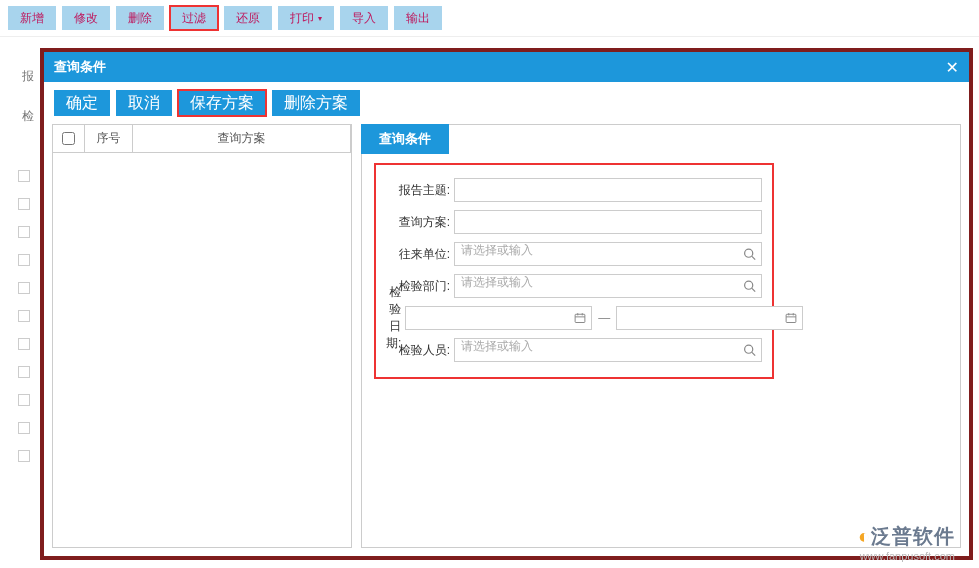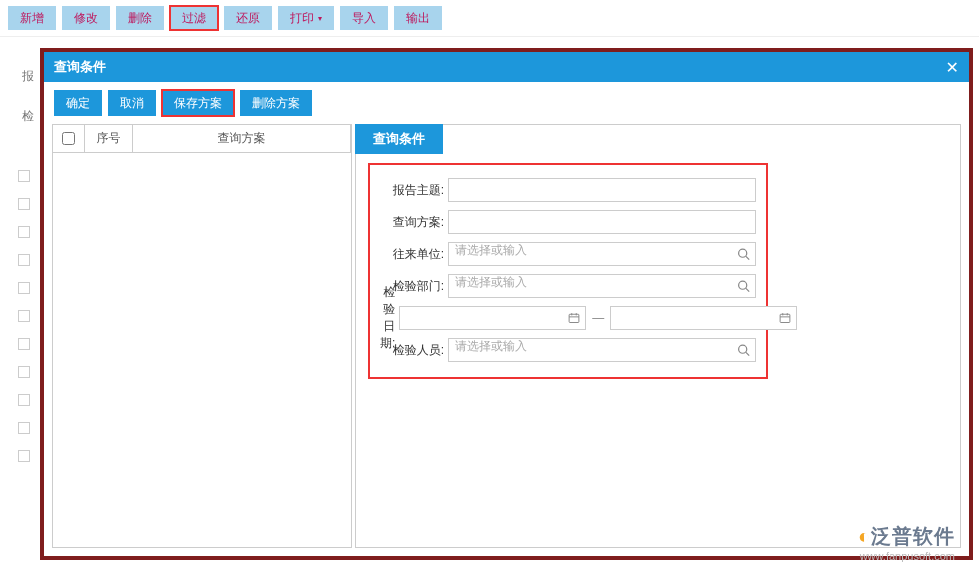--- a/index.html
+++ b/index.html
@@ -11,24 +11,24 @@
 .tbtn .caret { margin-left: 4px; font-size: 8px; }
 
 .bg-labels { position: absolute; left: 22px; top: 56px; color: #777; line-height: 40px; }
 .bg-checks { position: absolute; left: 18px; top: 170px; }
 .bg-checks .cb { width: 12px; height: 12px; border: 1px solid #ccc; margin-bottom: 16px; }
 
 .modal { position: absolute; left: 40px; top: 48px; right: 6px; bottom: 8px; border: 4px solid #7f1d1d; background: #fff; display: flex; flex-direction: column; }
 .modal-hd { height: 30px; background: #1d97db; color: #fff; display: flex; align-items: center; padding: 0 10px; font-weight: bold; font-size: 13px; }
 .modal-hd .close { margin-left: auto; cursor: pointer; font-size: 16px; font-weight: normal; }
 .modal-tb { padding: 8px 10px; display: flex; gap: 6px; }
-.mbtn { height: 26px; padding: 0 12px; background: #1d97db; color: #fff; border: none; cursor: pointer; font-size: 12px; }
+.mbtn { height: 26px; padding: 0 12px; background: #1d97db; color: #fff; border: none; cursor: pointer; font-size: 16px; }
 .mbtn.hl { outline: 2px solid #e33; outline-offset: -1px; }
 
-.modal-body { flex: 1; display: flex; padding: 0 8px 8px 8px; gap: 3px; }
+.modal-body { flex: 1; display: flex; padding: 0 8px 8px 8px; gap: 9px; }
 .pane-left { width: 300px; border: 1px solid #ccc; }
 .grid-hd { display: flex; height: 28px; border-bottom: 1px solid #ccc; align-items: center; background: #fff; }
 .grid-hd .gcol { border-right: 1px solid #ccc; height: 100%; display: flex; align-items: center; justify-content: center; color: #555; }
 .gc1 { width: 32px; }
 .gc2 { width: 48px; }
 .gc3 { flex: 1; }
 .grid-hd input[type=checkbox] { }
 
 .pane-right { flex: 1; border: 1px solid #ccc; position: relative; }
 .rtitle { position: absolute; left: -1px; top: -1px; padding: 6px 18px; background: #1d97db; color: #fff; font-weight: bold; font-size: 13px; }

